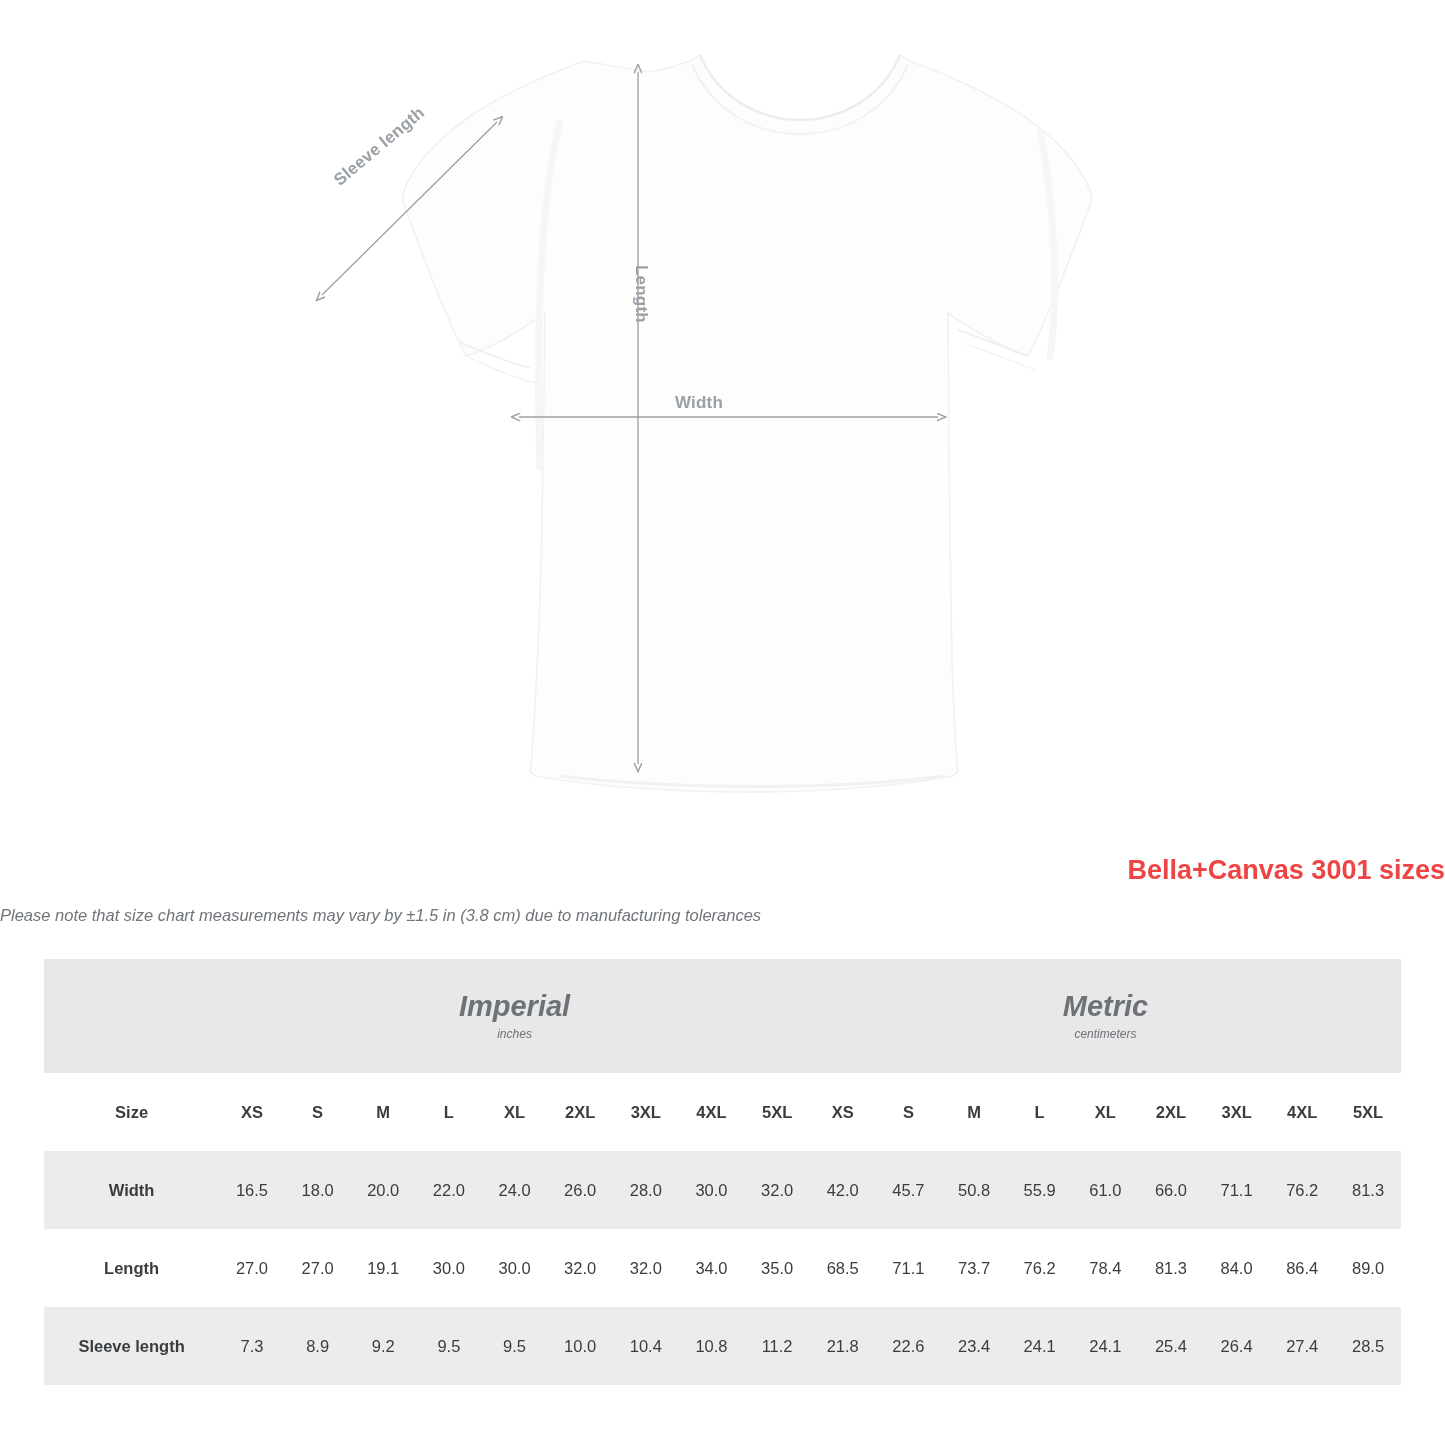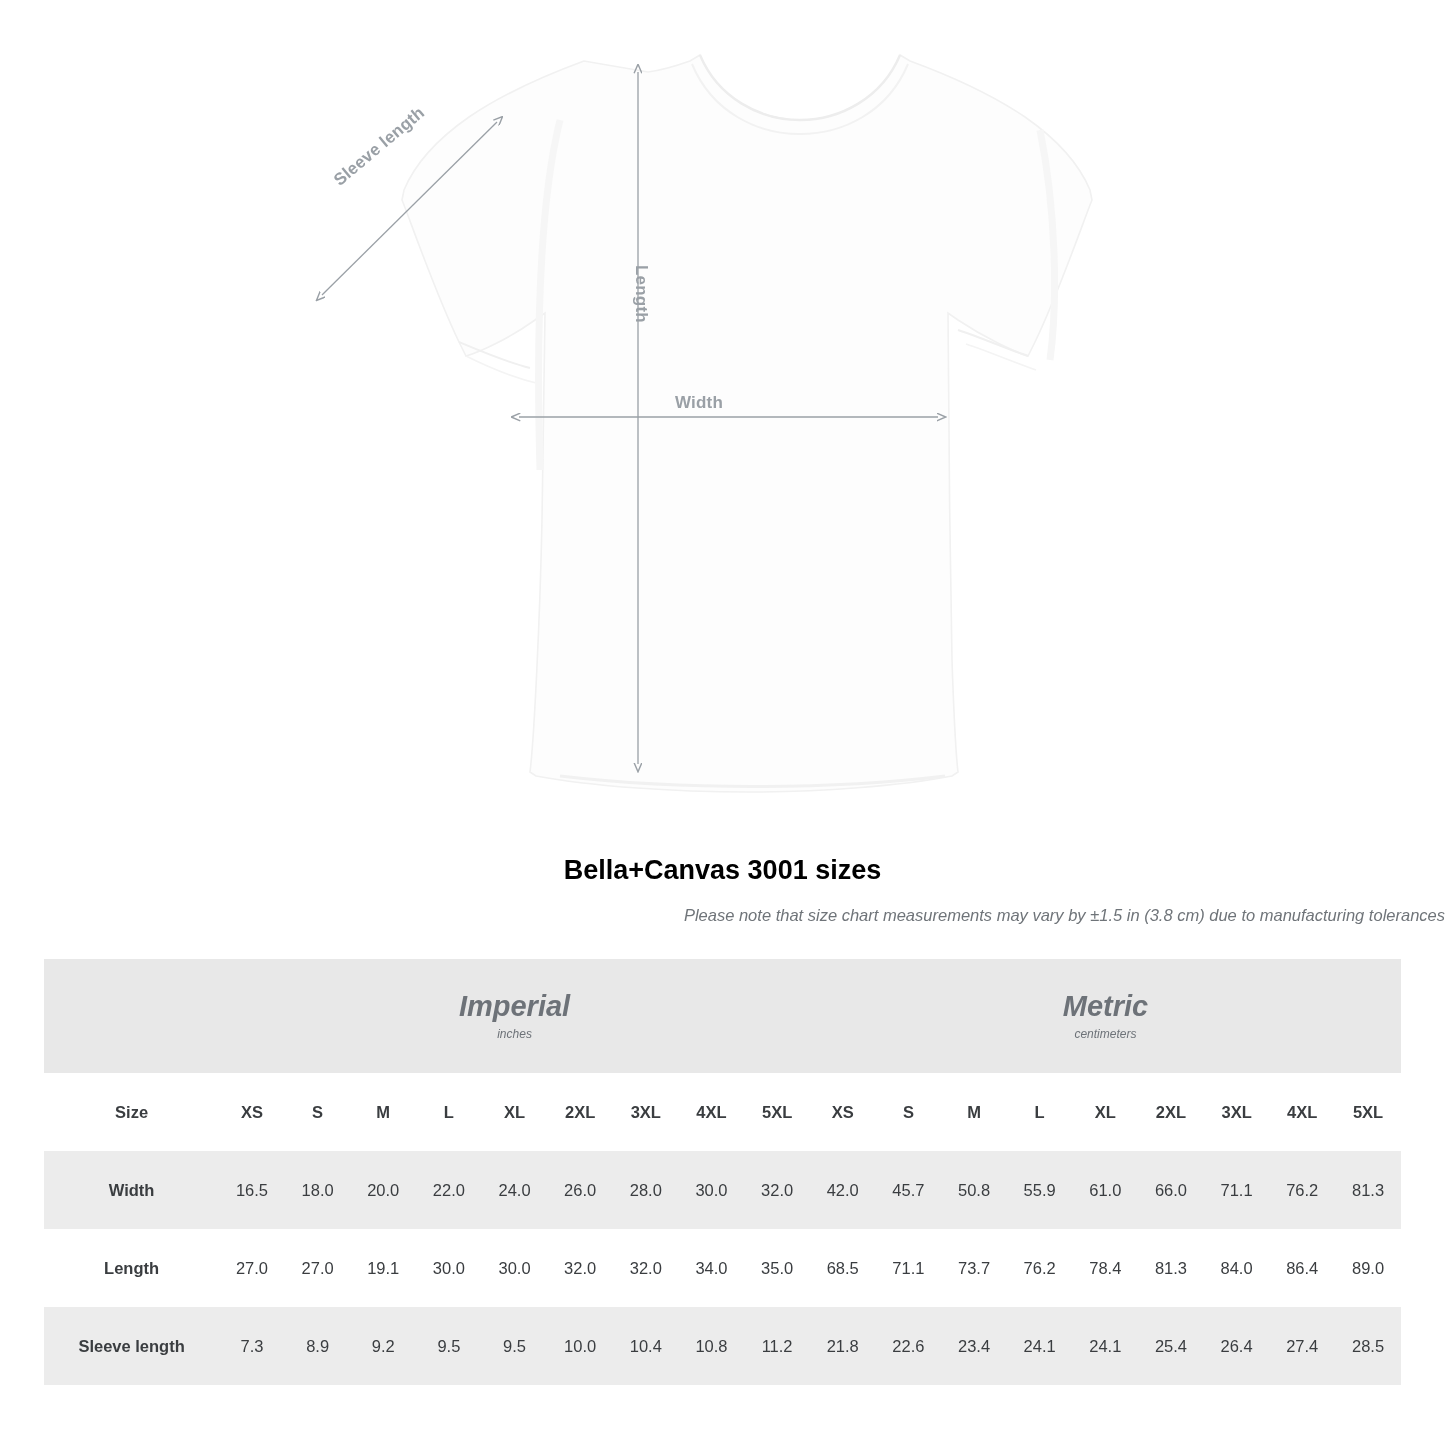--- a/index.html
+++ b/index.html
@@ -54,29 +54,29 @@
     transform: rotate(90deg);
     transform-origin: left top;
   }
   .label-width {
     left: 675px;
     top: 393px;
   }
 
   
   .chart-title {
-    text-align: center;
+    text-align: right;
     font-size: 27px;
     font-weight: bold;
-    color: #000000;
+    color: #ef4444;
     margin: 0;
     padding-top: 35px;
   }
   .chart-note {
-    text-align: right;
+    text-align: left;
     font-size: 16.5px;
     font-style: italic;
     color: #6f7479;
     margin: 0;
     padding-top: 20px;
   }
 
   
   .table-wrap {
     margin: 34px 44px 0 44px;

